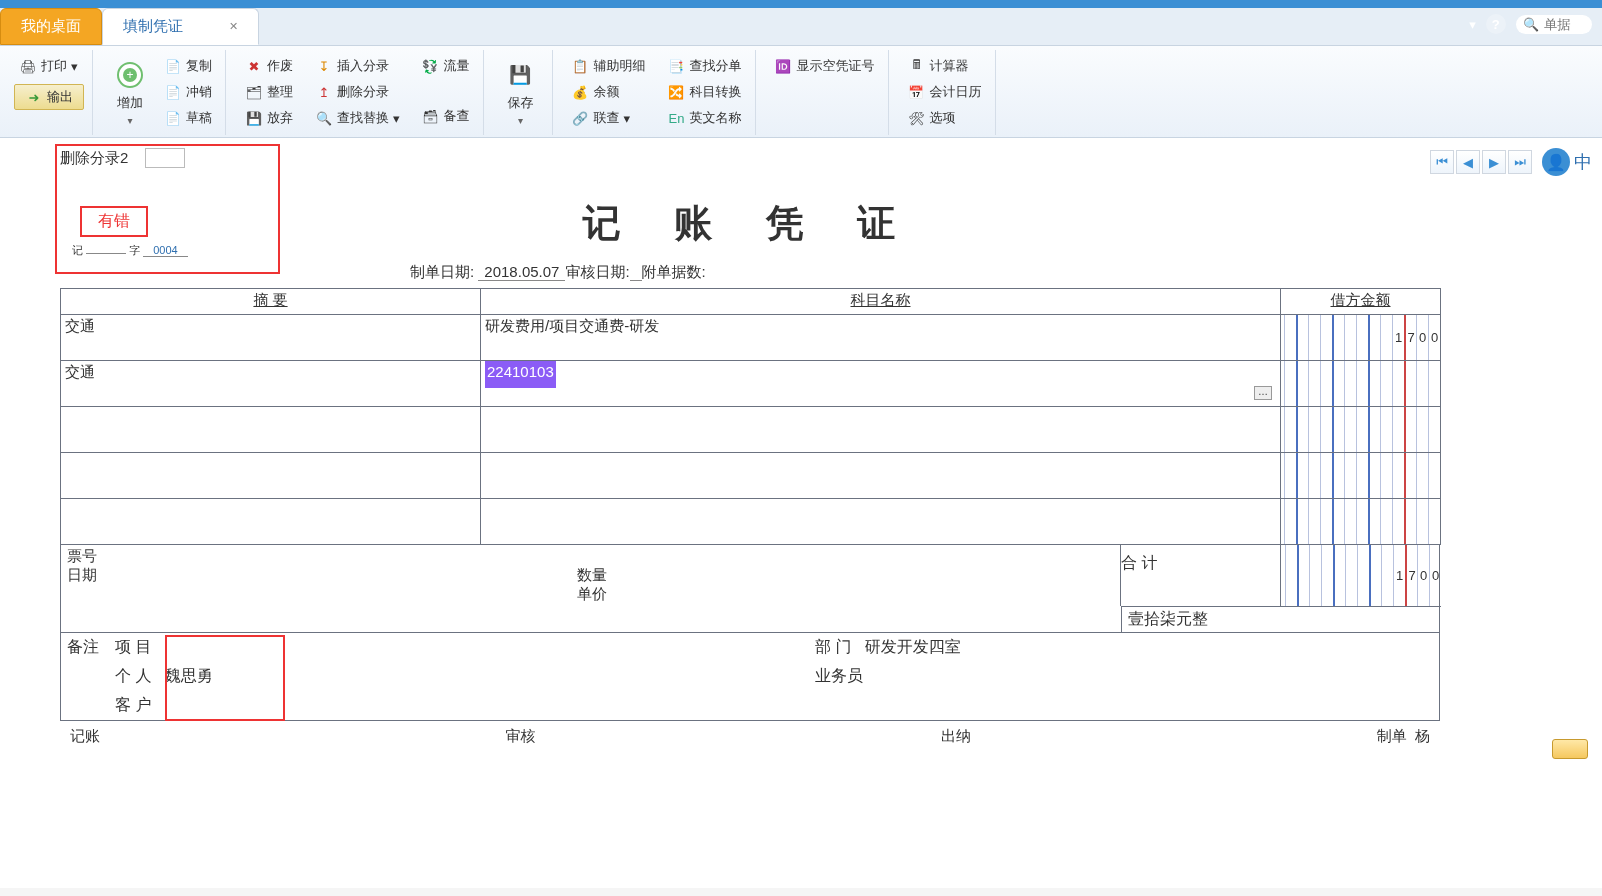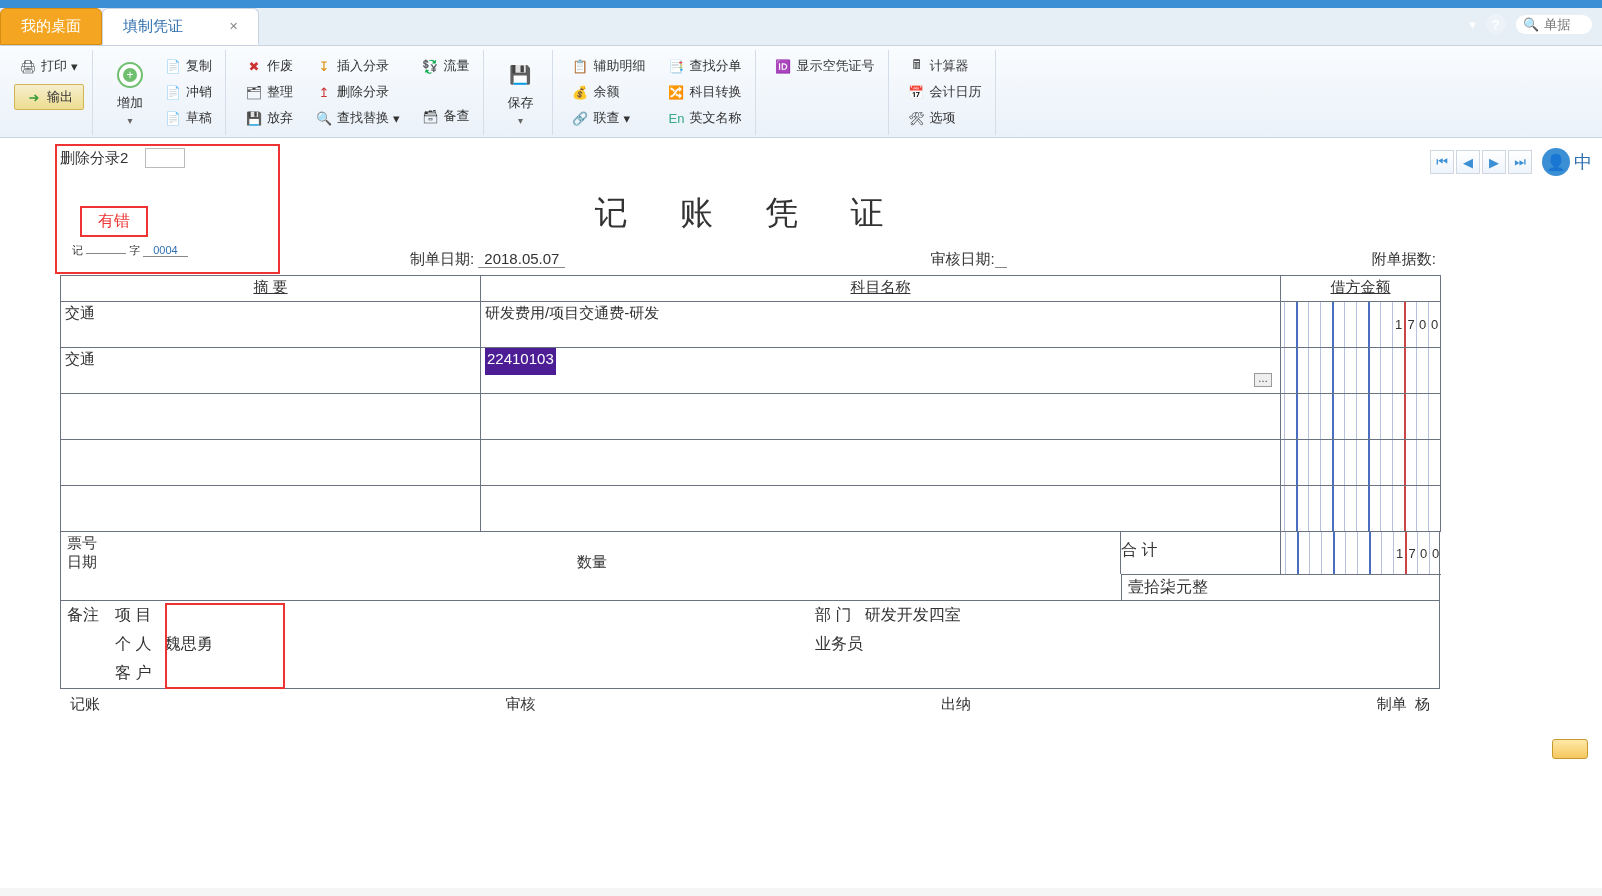--- a/index.html
+++ b/index.html
@@ -129,25 +129,25 @@
   padding: 3px 16px; font-size: 16px;
 }
 .line-label { font-size: 15px; }
 .voucher-no {
   position: absolute; left: 12px; top: 95px;
   font-size: 11px;
 }
 .voucher-no .val { border-bottom: 1px solid #888; padding: 0 10px; color: #5c6; font-weight: 500; color: #2f6faf; font-weight: normal;}
 .title-big {
   font-family: "KaiTi","STKaiti",serif;
-  font-size: 33px; letter-spacing: 22px;
-  text-align: center; margin-top: 23px; font-weight: 400;
+  font-size: 38px; letter-spacing: 22px;
+  text-align: center; margin-top: 30px; font-weight: 700;
 }
 .dates-row {
-  display: flex; justify-content: space-between;
+  display: flex; 
   font-size: 15px; margin-top: 14px; padding: 0 4px 0 350px;
 }
 .dates-row span.v { border-bottom: 1px solid #888; padding: 0 6px; }
 .nav-buttons {
   position: absolute; right: 10px; top: 10px;
   display: flex; gap: 2px; align-items: center;
 }
 .nav-buttons .nb {
   width: 24px; height: 24px; border: 1px solid #d0d7e0;
   background: linear-gradient(#fff,#eef4fb);
@@ -179,21 +179,21 @@
 .amount-grid {
   display: flex; height: 100%; justify-content: flex-end;
 }
 .amount-grid .d {
   flex: 1; border-left: 1px solid #b8c2de; height: 100%;
   display: flex; align-items: center; justify-content: center;
   font-size: 13px; max-width: 12px;
 }
 .amount-grid .d.r { border-left: 2px solid #cc4444; }
 .amount-grid .d.b { border-left: 2px solid #4a6fbf; }
-.sel-code { background: #4c1d95; color: #fff; padding: 8px 2px; }
+.sel-code { background: #8b5cf6; color: #fff; padding: 8px 2px; }
 .ell-btn {
   position: absolute; right: 4px; bottom: 4px;
   width: 18px; height: 14px; border: 1px solid #999;
   background: #eee; font-size: 10px; line-height: 10px;
   text-align: center; cursor: pointer;
 }
 .acct-cell-wrap { position: relative; height: 100%; }
 .footer-area {
   width: 1380px; border: 1px solid #6b7280; border-top: none;
   display: grid; grid-template-columns: 1060px 160px 160px;
@@ -562,20 +562,23 @@
 
   <div class="footer-area">
     <div class="footer-left">
       <div class="frow">
           <span class="lab">票号</span>
         </div>
       <div class="frow">
         <span class="lab">日期</span>
         <span style="margin-left:470px">数量</span>
       </div>
+      <div class="frow">
+          <span style="margin-left:510px">单价</span>
+        </div>
     </div>
     <div class="foot-total">合 计</div>
     <div class="amount-cell" id="total-debit">
         <div class="amount-grid">
           <span class="d"></span>
           <span class="d b"></span>
           <span class="d"></span>
           <span class="d"></span>
           <span class="d b"></span>
           <span class="d"></span>

